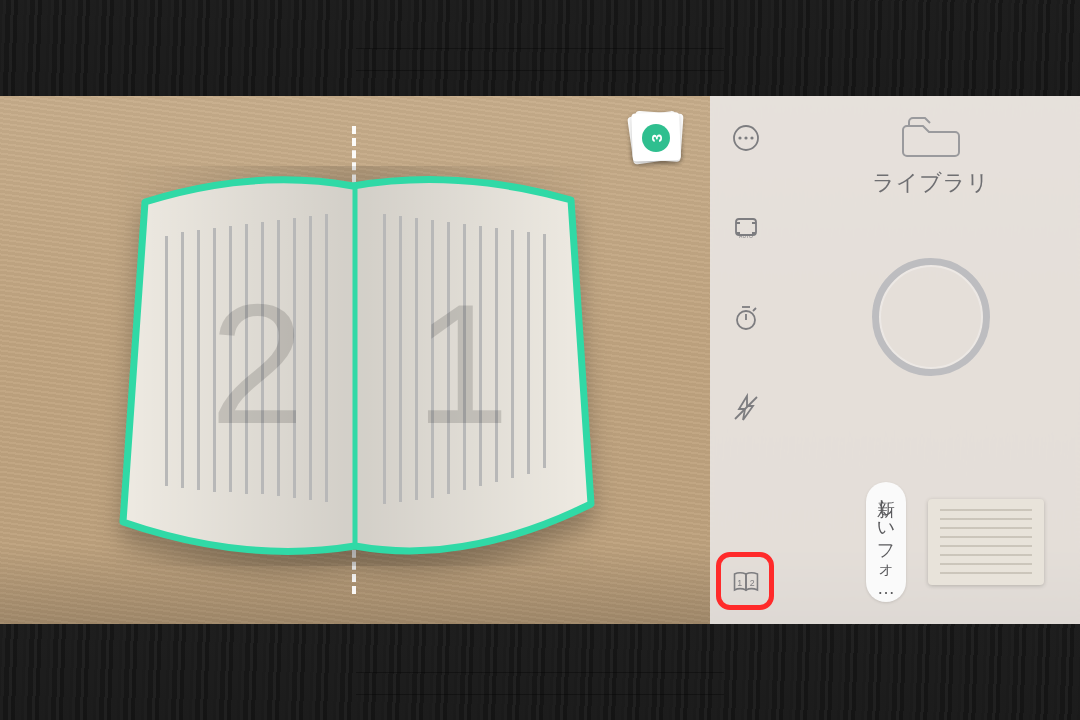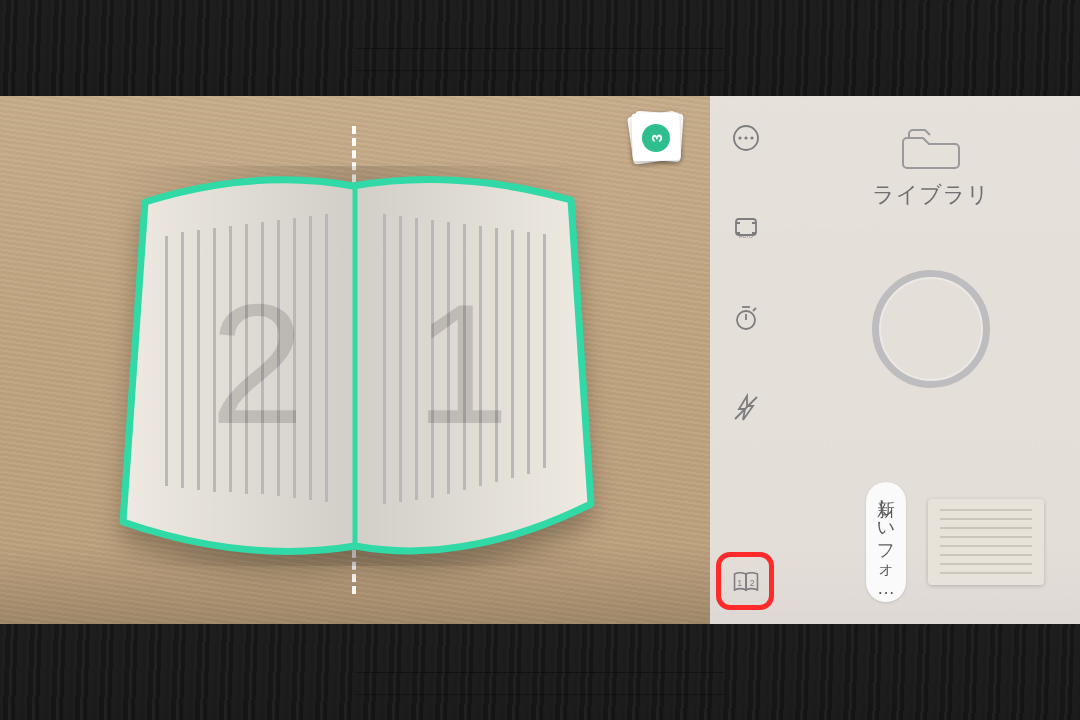--- a/index.html
+++ b/index.html
@@ -102,21 +102,21 @@
   .rail-btn svg { width:30px; height:30px; stroke:#7d7d80; fill:none; stroke-width:1.8; }
 
   .highlight-box {
     position:absolute; width:58px; height:58px; border:5px solid #ff2a2a; border-radius:14px;
     left:6px; bottom:14px;
   }
 
   
   .right-col {
     position:absolute; left:72px; right:0; top:0; bottom:0;
-    display:flex; flex-direction:column; align-items:center; padding:28px 0 20px;
+    display:flex; flex-direction:column; align-items:center; padding:16px 0 20px;
   }
   .folder-icon { width:60px; height:48px; color:#9a9a9d; }
   .folder-icon svg { width:100%; height:100%; fill:none; stroke:#9a9a9d; stroke-width:2; }
   .lib-label { margin-top:8px; font-size:22px; color:#6f6f72; letter-spacing:1px; }
 
   .shutter {
     margin-top:60px; width:118px; height:118px; border-radius:50%;
     border:7px solid #bdbdc0; background:transparent; cursor:pointer;
     box-shadow: inset 0 0 0 2px rgba(255,255,255,.3);
   }

